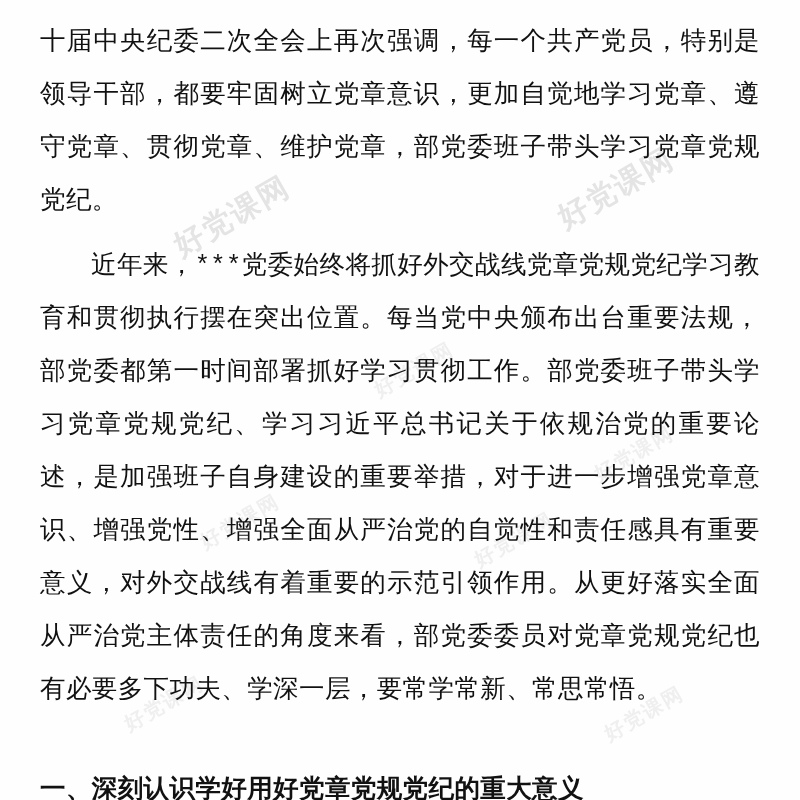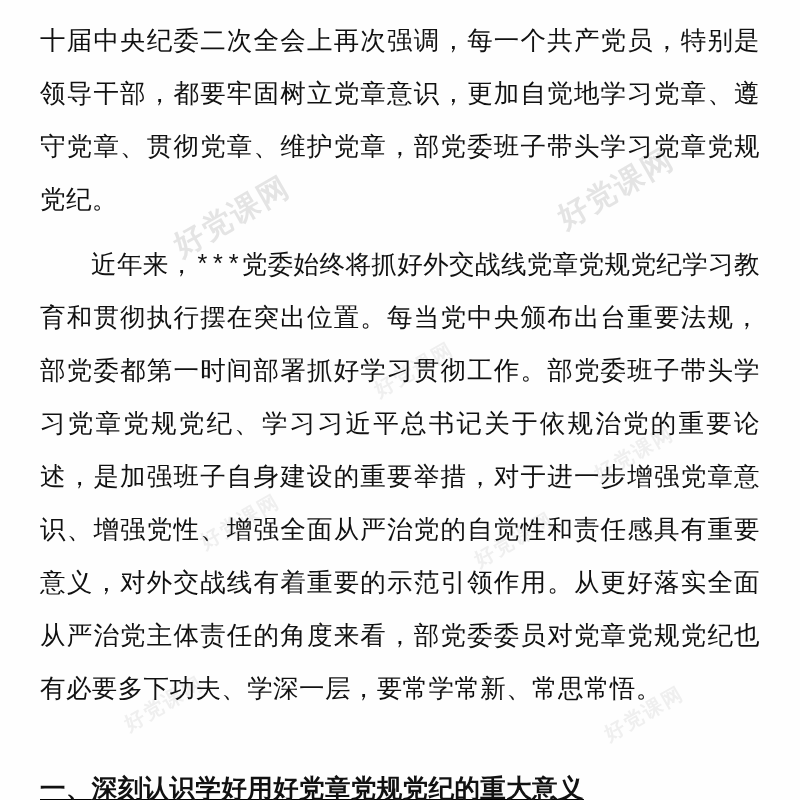--- a/index.html
+++ b/index.html
@@ -71,21 +71,20 @@
   .bullet-wrap {
     position: absolute;
     left: 0;
     top: 770px;
     width: 800px;
     height: 30px;
     overflow: hidden;
     padding: 0 40px;
     box-sizing: border-box;
     z-index: 3;
-    text-decoration: underline;
   }
   .bullet-wrap .bullet-line {
     position: relative;
     top: -8px;
   }
 
   
   .wm {
     position: absolute;
     color: rgba(170, 170, 170, 0.30);

